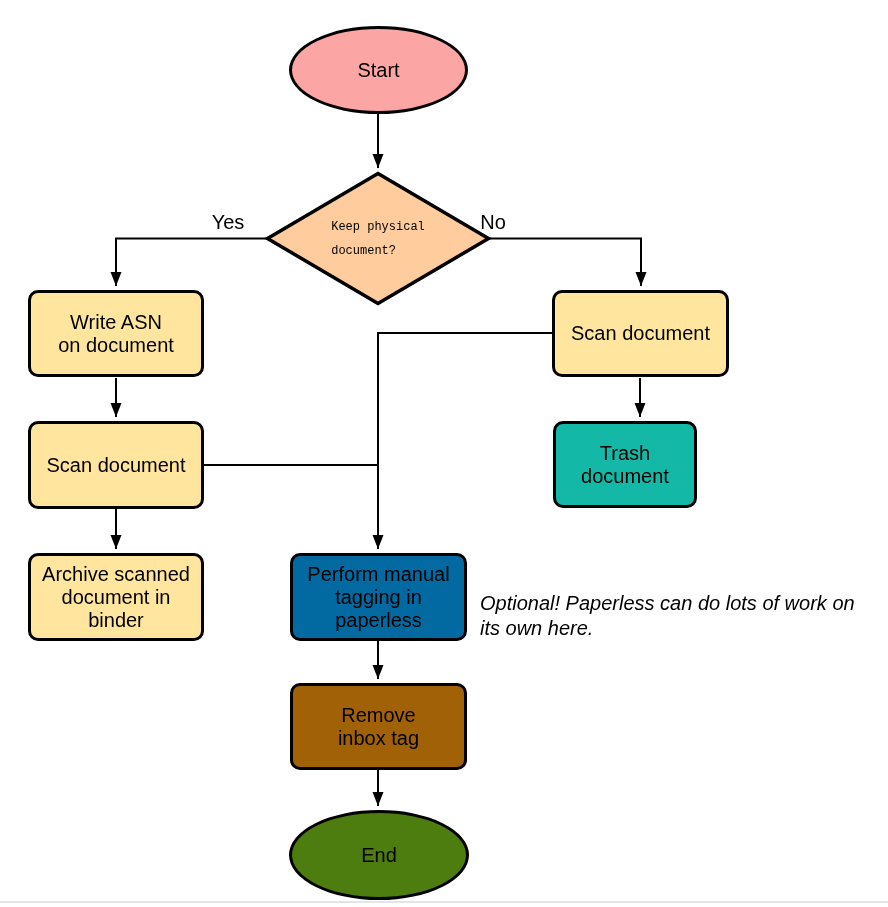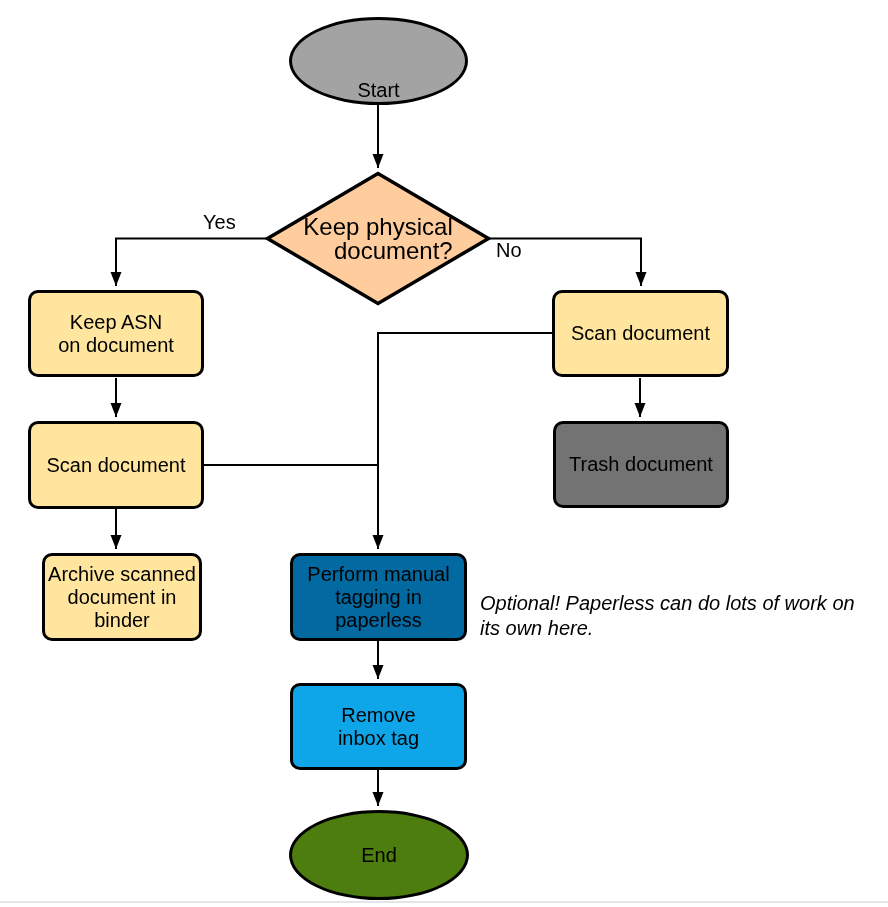--- a/index.html
+++ b/index.html
@@ -42,31 +42,33 @@
   .process {
     border: 3px solid #000000;
     border-radius: 10px;
   }
   .decision-label {
     position: absolute;
     box-sizing: border-box;
     display: flex;
     align-items: center;
     justify-content: center;
-    text-align: right;
+    text-align: left;
     z-index: 1;
-    font-size: 24px;
+    font-size: 12px;
     line-height: 24px;
     white-space: pre-line;
+    font-family: Liberation Mono, monospace;
   }
   .edge-label {
     position: absolute;
     z-index: 1;
     font-size: 20px;
     line-height: 24px;
+    text-align: center;
   }
   .annotation {
     position: absolute;
     z-index: 1;
     font-size: 20px;
     line-height: 25px;
     font-style: italic;
     white-space: pre-line;
   }
   .bottom-divider {
@@ -97,64 +99,64 @@
       <path d="M116,509 V549" marker-end="url(#arrow)"></path>
       <path d="M640,378 V417" marker-end="url(#arrow)"></path>
       <path d="M552,333 H378 V549" marker-end="url(#arrow)"></path>
       <path d="M204,465 H377"></path>
       <path d="M378,641 V679" marker-end="url(#arrow)"></path>
       <path d="M378,770 V806" marker-end="url(#arrow)"></path>
     </g>
     <polygon points="378,173.5 488.5,238.5 378,303.5 267.5,238.5" stroke="#000000" stroke-width="3.5" fill="#fecc9d"></polygon>
   </svg>
 
-  <div class="node terminator" style="left: 289px; top: 17px; width: 179px; height: 88px; background: #a3a3a3; align-items: flex-end;">
+  <div class="node terminator" style="left: 289px; top: 26px; width: 179px; height: 88px; background: #fca5a5;">
     <span class="label">Start</span>
   </div>
 
   <div class="decision-label" style="left:266px; top:172px; width:224px; height:133px;">Keep physical
 document?</div>
 
   <div class="edge-label" style="left:203px; top:210px; width:50px;">Yes</div>
 
-  <div class="edge-label" style="left:496px; top:210px; width:50px;margin-top:28px;">No</div>
+  <div class="edge-label" style="left:468px; top:210px; width:50px;">No</div>
 
   <div class="node process" style="left: 28px; top: 290px; width: 176px; height: 87px; background: rgb(255, 229, 158);">
-    <span class="label">Keep ASN
+    <span class="label">Write ASN
 on document</span>
   </div>
 
   <div class="node process" style="left: 552px; top: 290px; width: 177px; height: 87px; background: rgb(255, 229, 158);">
     <span class="label">Scan document</span>
   </div>
 
   <div class="node process" style="left: 28px; top: 421px; width: 176px; height: 88px; background: rgb(255, 229, 158);">
     <span class="label">Scan document</span>
   </div>
 
-  <div class="node process" style="left: 553px; top: 421px; width: 176px; height: 87px; background: #737373;">
+  <div class="node process" style="left: 553px; top: 421px; width: 144px; height: 87px; background: #14b8a6;">
     <span class="label">Trash document</span>
   </div>
 
-  <div class="node process" style="left: 28px; top: 553px; width: 160px; height: 88px; background: rgb(255, 229, 158); margin-left: 14px;">
+  <div class="node process" style="left: 28px; top: 553px; width: 176px; height: 88px; background: rgb(255, 229, 158);">
     <span class="label">Archive scanned
 document in
 binder</span>
   </div>
 
   <div class="node process" style="left: 290px; top: 553px; width: 177px; height: 88px; background: #0369a1;">
     <span class="label">Perform manual
 tagging in
 paperless</span>
   </div>
 
   <div class="annotation" style="left:480px; top:591px; width:420px;">Optional! Paperless can do lots of work on
 its own here.</div>
 
-  <div class="node process" style="left: 290px; top: 683px; width: 177px; height: 87px; background: #0ea5e9;">
+  <div class="node process" style="left: 290px; top: 683px; width: 177px; height: 87px; background: #a16207;">
     <span class="label">Remove
 inbox tag</span>
   </div>
 
   <div class="node terminator" style="left: 289px; top: 810px; width: 180px; height: 90px; background: #4d7c0f;">
     <span class="label">End</span>
   </div>
 
   <div class="bottom-divider" style="background: rgb(227, 229, 232);"></div>
 

